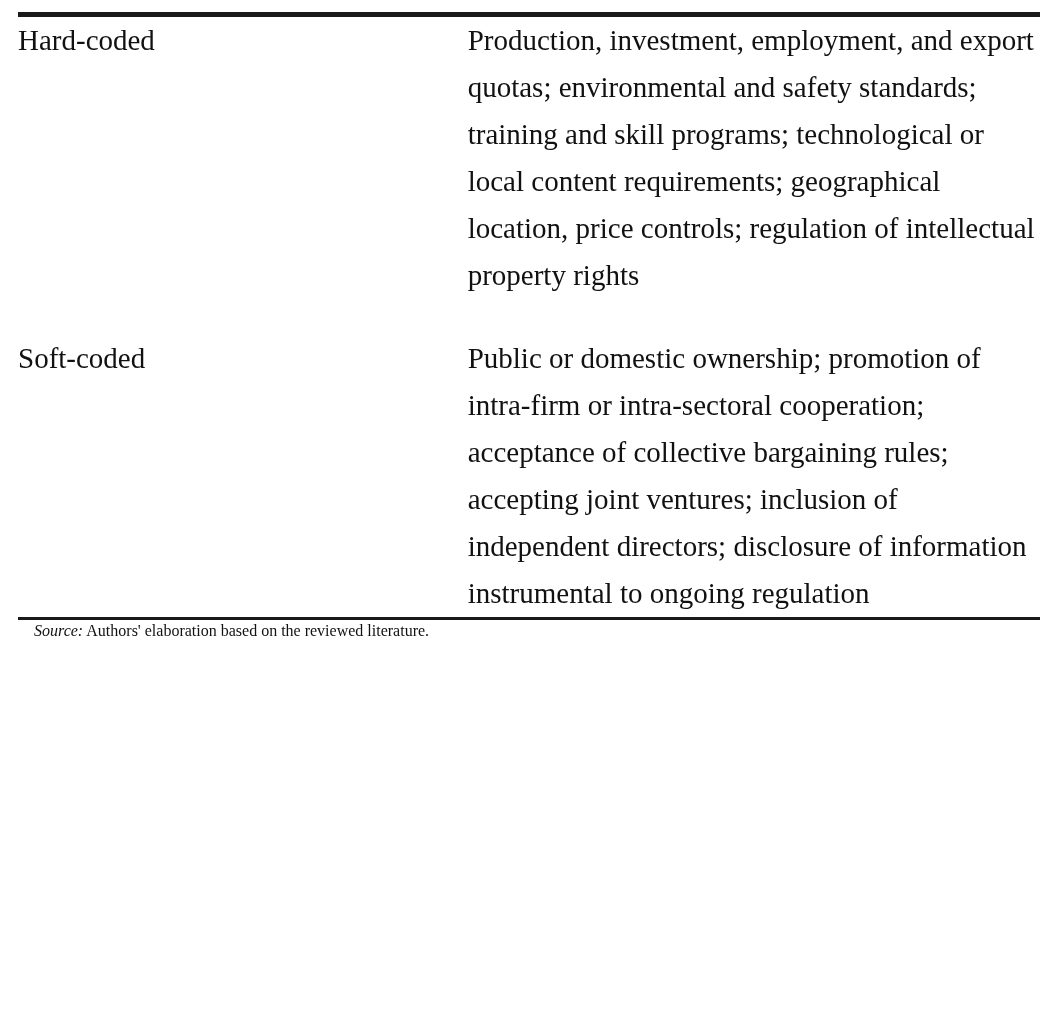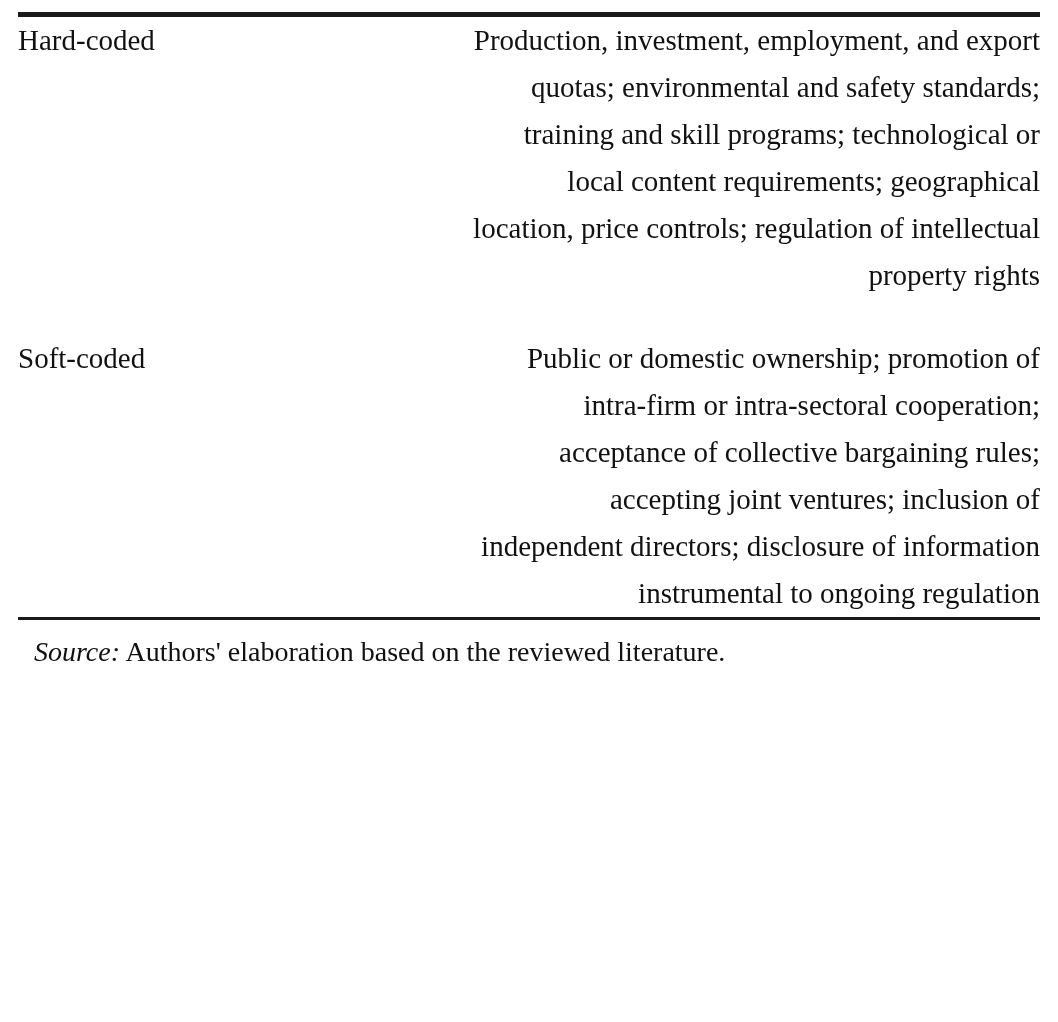--- a/index.html
+++ b/index.html
@@ -46,21 +46,21 @@
     vertical-align: top;
   }
   th.col-type, td.col-type {
     width: 44%;
     text-align: left;
     padding-left: 16px;
     box-sizing: border-box;
   }
   th.col-measures, td.col-measures {
     width: 56%;
-    text-align: right;
+    text-align: left;
     padding-left: 10px;
     padding-right: 20px;
     box-sizing: border-box;
   }
   thead th {
     font-weight: bold;
     font-size: 30px;
     line-height: 1.2;
     padding-top: 16px;
     padding-bottom: 16px;
@@ -78,23 +78,22 @@
   tbody tr.row-hard td {
     padding-bottom: 20px;
   }
   tbody tr.row-soft td {
     padding-top: 16px;
   }
   td.col-type {
     white-space: nowrap;
   }
   .source {
-    font-size: 28px;
+    font-size: 16px;
     line-height: 1.4;
-    padding-top: 12px;
     padding-left: 16px;
   }
   .source .lbl {
     font-style: italic;
   }
 </style>
 </head>
 <body>
 
 <div class="page">

